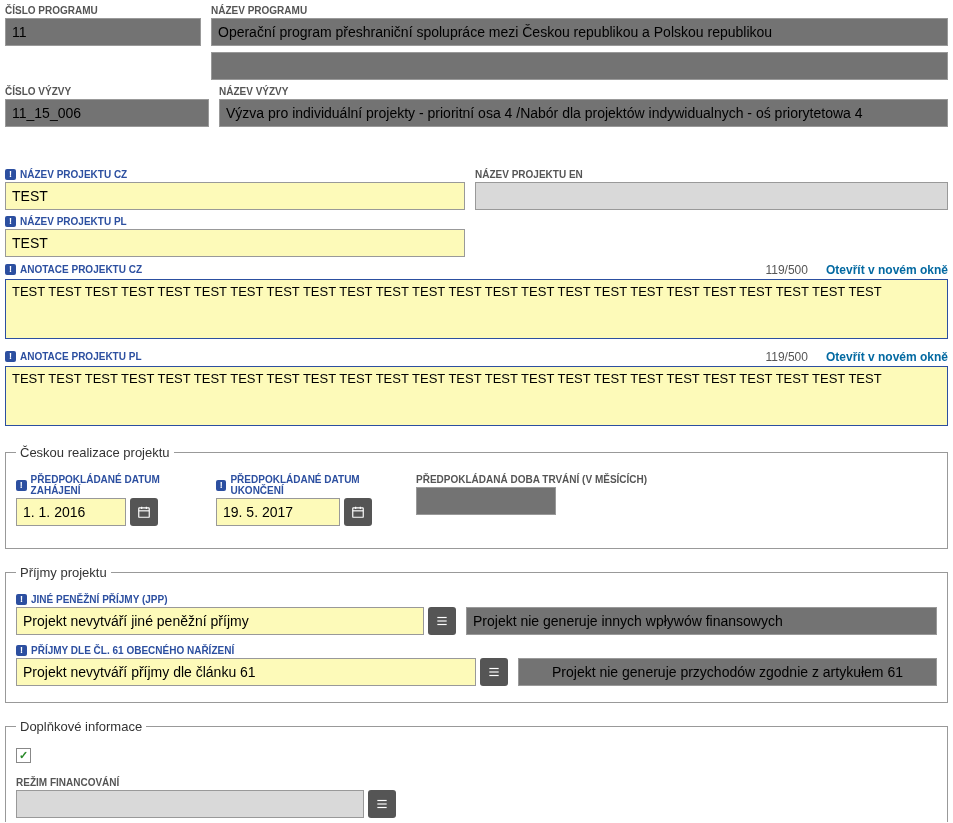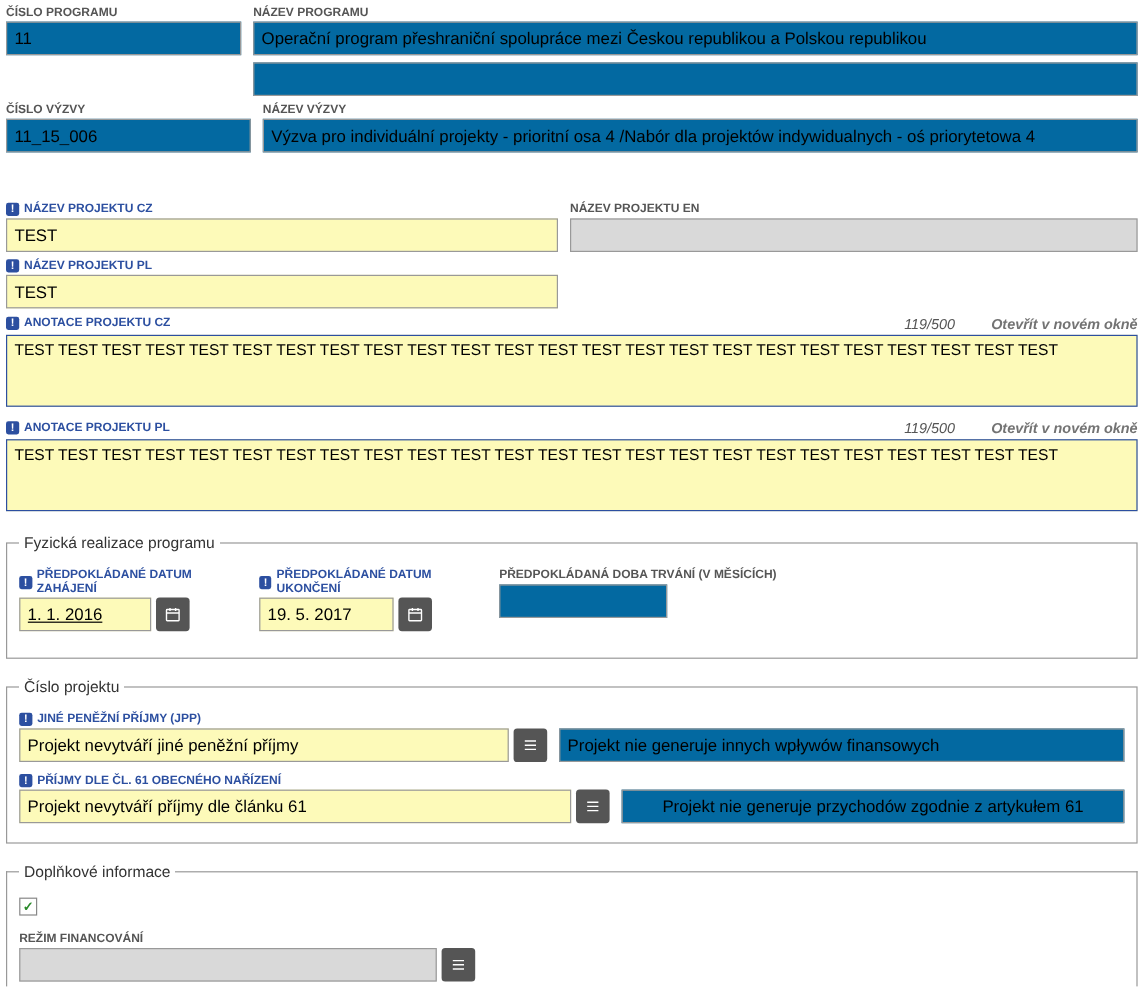--- a/index.html
+++ b/index.html
@@ -36,21 +36,21 @@
     justify-content: center;
     font-size: 9px;
     font-weight: bold;
     line-height: 1;
   }
   .input {
     border: 1px solid #999;
     padding: 4px 6px;
     font-size: 14px;
     height: 28px;
-    background: #0369a1;
+    background: #737373;
     width: 100%;
   }
   .input.yellow { background: #fdfab9; }
   .input.grey { background: #d9d9d9; }
   .textarea {
     border: 1px solid #2c4fa0;
     padding: 4px 6px;
     font-size: 13px;
     background: #fdfab9;
     width: 100%;
@@ -70,27 +70,26 @@
     color: #333;
   }
   .meta-row {
     display: flex;
     justify-content: space-between;
     align-items: center;
     margin-bottom: 2px;
   }
   .meta-right {
     display: flex;
-    gap: 30px;
+    gap: 18px;
     align-items: center;
     font-size: 12px;
-    font-style: italic;
   }
   .counter { color: #555; }
-  .link { color: #737373; text-decoration: none; font-weight: bold; font-size: 12px; }
+  .link { color: #0369a1; text-decoration: none; font-weight: bold; font-size: 12px; }
   .picker-btn {
     width: 28px;
     height: 28px;
     background: #555;
     color: #fff;
     border: none;
     border-radius: 3px;
     display: inline-flex;
     align-items: center;
     justify-content: center;
@@ -193,66 +192,66 @@
   </span>
   <span class="meta-right">
     <span class="counter">119/500</span>
     <a href="#" class="link">Otevřít v novém okně</a>
   </span>
 </div>
 <textarea class="textarea" style="">TEST TEST TEST TEST TEST TEST TEST TEST TEST TEST TEST TEST TEST TEST TEST TEST TEST TEST TEST TEST TEST TEST TEST TEST</textarea>
 
 
 <fieldset>
-  <legend>Fyzická realizace programu</legend>
+  <legend>Českou realizace projektu</legend>
   <div class="row">
     <div class="col" style="width:190px">
       <span class="label req">
         <span class="req-icon">!</span>
         <span>Předpokládané datum zahájení</span>
       </span>
       <div class="inline-input">
-        <input class="input yellow" style="width: 110px; text-decoration: underline;" value="1. 1. 2016">
+        <input class="input yellow" style="width: 110px;" value="1. 1. 2016">
         <button class="picker-btn">
           <svg width="14" height="14" viewBox="0 0 24 24" fill="white">
               <rect x="3" y="5" width="18" height="16" rx="1" fill="none" stroke="white" stroke-width="2"></rect>
               <line x1="3" y1="10" x2="21" y2="10" stroke="white" stroke-width="2"></line>
               <line x1="8" y1="3" x2="8" y2="7" stroke="white" stroke-width="2"></line>
               <line x1="16" y1="3" x2="16" y2="7" stroke="white" stroke-width="2"></line>
             </svg>
         </button>
       </div>
     </div>
     <div class="col" style="width:190px">
       <span class="label req">
         <span class="req-icon">!</span>
         <span>Předpokládané datum ukončení</span>
       </span>
       <div class="inline-input">
-        <input class="input yellow" style="width: 112px;" value="19. 5. 2017">
+        <input class="input yellow" style="width: 124px;" value="19. 5. 2017">
         <button class="picker-btn">
           <svg width="14" height="14" viewBox="0 0 24 24" fill="white">
               <rect x="3" y="5" width="18" height="16" rx="1" fill="none" stroke="white" stroke-width="2"></rect>
               <line x1="3" y1="10" x2="21" y2="10" stroke="white" stroke-width="2"></line>
               <line x1="8" y1="3" x2="8" y2="7" stroke="white" stroke-width="2"></line>
               <line x1="16" y1="3" x2="16" y2="7" stroke="white" stroke-width="2"></line>
             </svg>
         </button>
       </div>
     </div>
     <div class="col" style="width:240px">
       <span class="label">Předpokládaná doba trvání (v měsících)</span>
       <input class="input" style="width: 140px;" value="">
     </div>
   </div>
 </fieldset>
 
 
 <fieldset>
-  <legend>Číslo projektu</legend>
+  <legend>Příjmy projektu</legend>
   <div style="margin-bottom:10px">
     <span class="label req">
       <span class="req-icon">!</span>
       <span>Jiné peněžní příjmy (JPP)</span>
     </span>
     <div class="row" style="margin-bottom:0">
       <div class="inline-input" style="width:440px">
         <input class="input yellow" value="Projekt nevytváří jiné peněžní příjmy" style="">
         <button class="picker-btn">
           <svg width="14" height="14" viewBox="0 0 24 24" fill="white">

